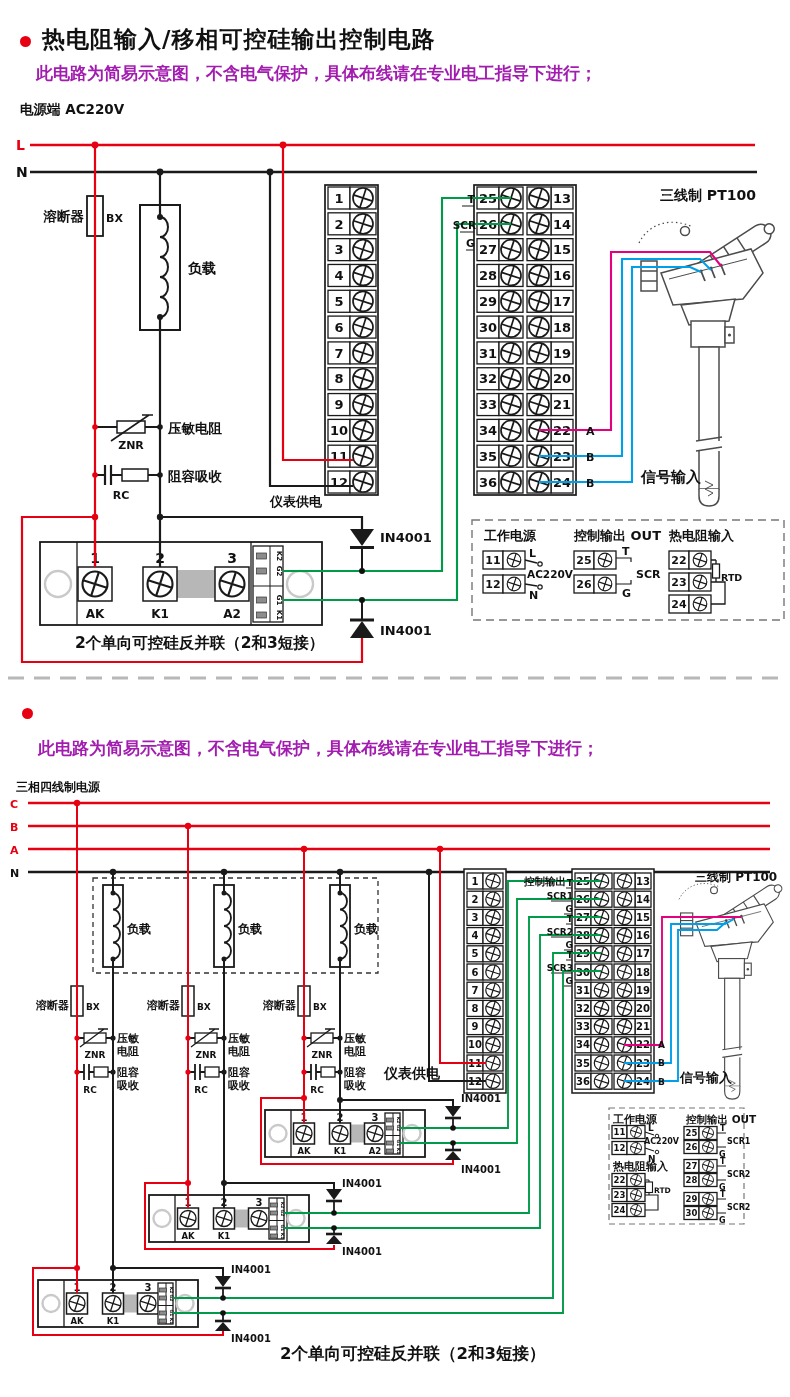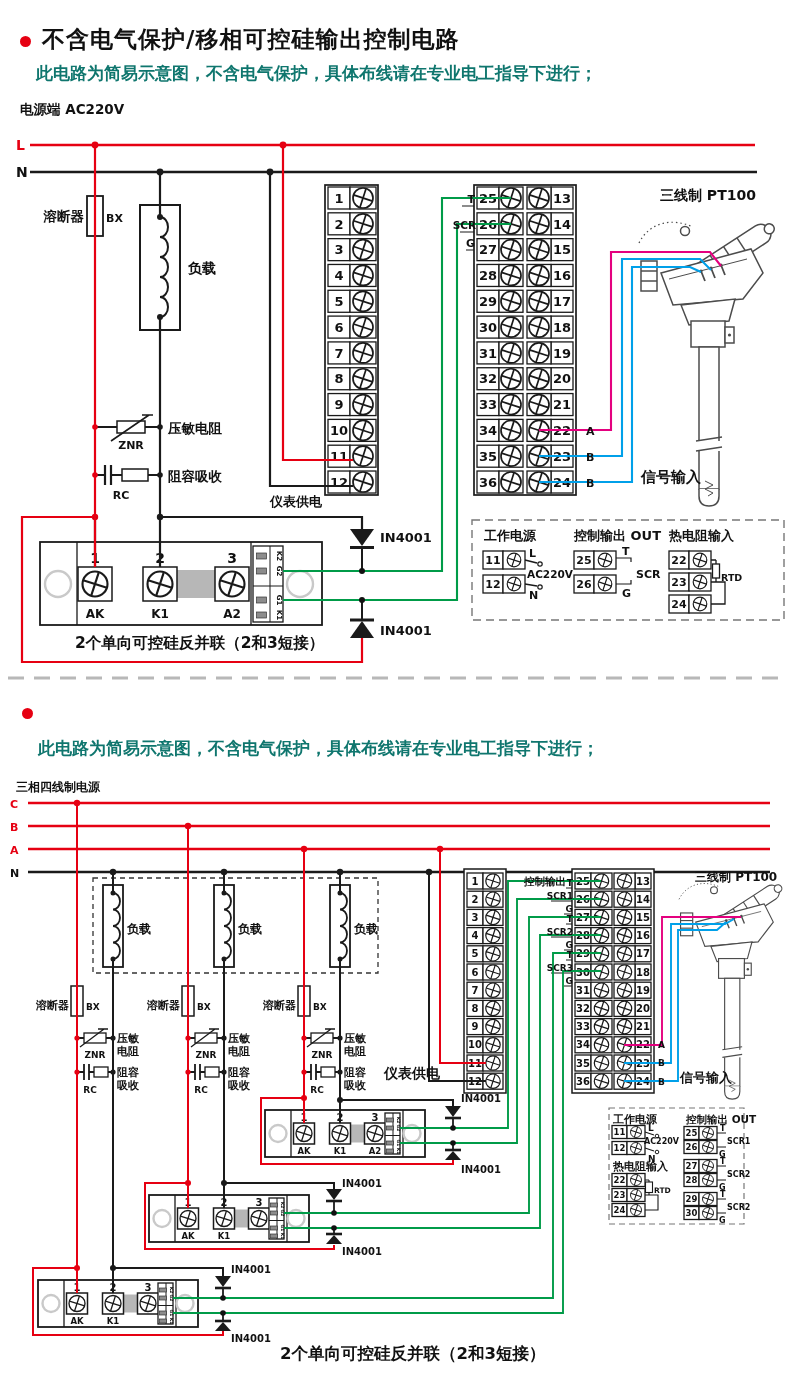--- a/index.html
+++ b/index.html
@@ -1,30 +1,30 @@
 <!DOCTYPE html>
 <html><head>
 <meta charset="utf-8">
 <style>
   html,body{margin:0;padding:0;background:#fff;}
   #canvas{position:relative;width:790px;height:1397px;background:#fff;overflow:hidden;
           font-family:"DejaVu Sans",sans-serif;}
   .hd-title{position:absolute;font-size:23px;font-weight:700;color:#111;letter-spacing:1px;white-space:nowrap;}
-  .hd-sub{position:absolute;font-size:17px;font-weight:700;color:#0f766e;white-space:nowrap;}
+  .hd-sub{position:absolute;font-size:17px;font-weight:700;color:#a21caf;white-space:nowrap;}
   .bullet{position:absolute;width:11px;height:11px;border-radius:50%;background:#e60012;}
   svg{position:absolute;left:0;top:0;}
   text{font-family:"DejaVu Sans",sans-serif;}
 </style>
 </head>
 <body>
 
 <div id="canvas">
 
   <span class="bullet" style="left:20px;top:36px"></span>
-  <div class="hd-title" style="left:42px;top:24px">不含电气保护/移相可控硅输出控制电路</div>
+  <div class="hd-title" style="left:42px;top:24px">热电阻输入/移相可控硅输出控制电路</div>
   <div class="hd-sub" style="left:36px;top:62px">此电路为简易示意图，不含电气保护，具体布线请在专业电工指导下进行；</div>
 
   <span class="bullet" style="left:22px;top:708px"></span>
   <div class="hd-sub" style="left:38px;top:737px">此电路为简易示意图，不含电气保护，具体布线请在专业电工指导下进行；</div>
 
 <svg id="dia" width="790" height="1397" viewBox="0 0 790 1397">
   <defs>
     <g id="screw">
       <circle r="10" fill="#fff" stroke="#1a1a1a" stroke-width="1.7"></circle>
       <g stroke="#1a1a1a" stroke-width="1.7" transform="rotate(18)">

